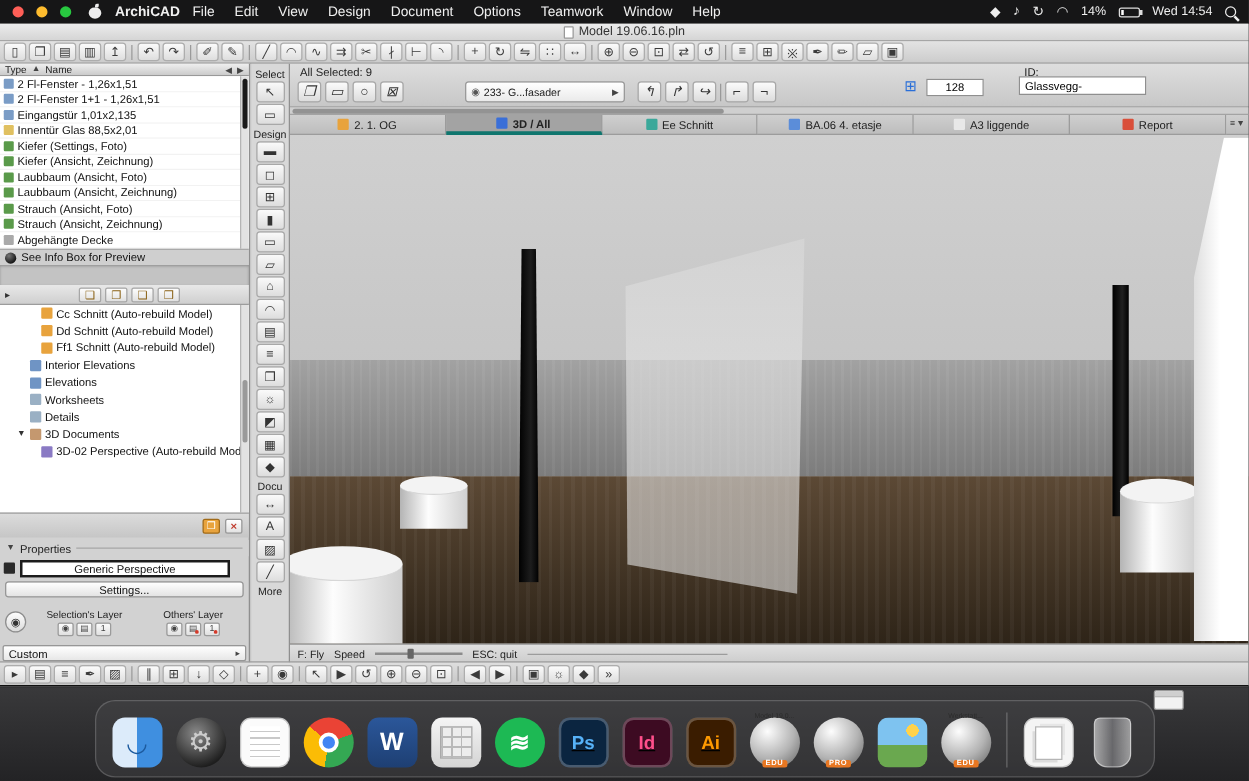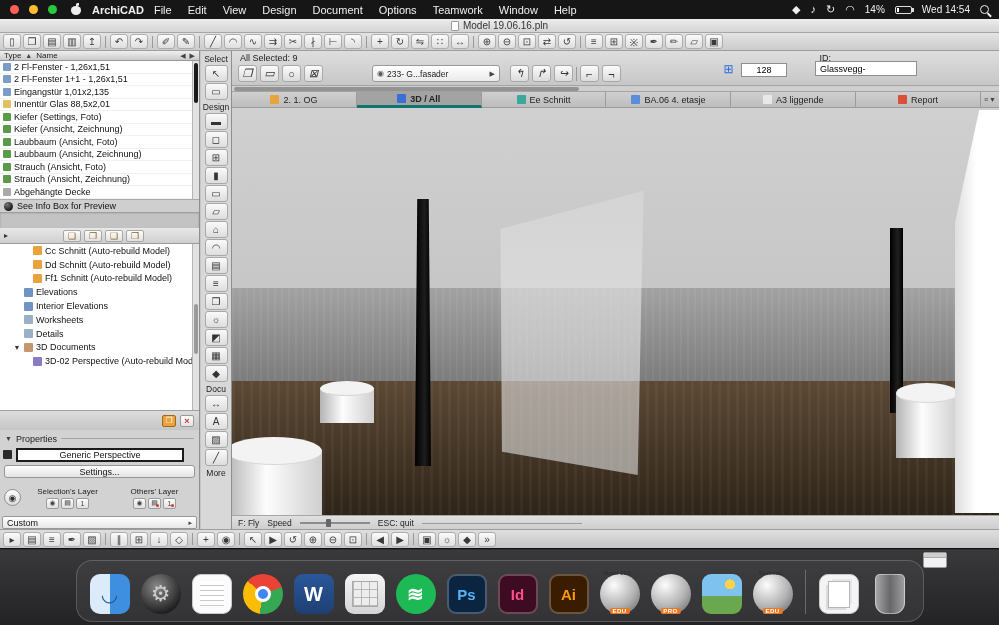--- a/index.html
+++ b/index.html
@@ -192,21 +192,21 @@
   .k-page .ic-inner{width:24px;height:26px;background:repeating-linear-gradient(#fff 0 4px,#c9c9c9 4px 5px);}
   .k-chrome .ic{border-radius:50%;background:conic-gradient(from -50deg,#ea4335 0 120deg,#34a853 0 240deg,#fbbc05 0 360deg);}
   .k-chrome .ic-inner{width:16px;height:16px;border-radius:50%;background:#4285f4;border:3px solid #fff;}
   .k-word .ic{background:linear-gradient(180deg,#2b579a,#1e3f73);}
   .k-word .ic-inner{font-weight:bold;font-size:20px;}
   .k-calc .ic{background:linear-gradient(#f5f5f5,#d4d4d4);}
   .k-calc .ic-inner{width:26px;height:26px;border:1px solid #a9a9a9;
     background:repeating-linear-gradient(0deg,#b9b9b9 0 1px,rgba(0,0,0,0) 1px 8px),repeating-linear-gradient(90deg,#b9b9b9 0 1px,rgba(0,0,0,0) 1px 8px),#ededed;}
   .k-spotify .ic{background:#1db954;border-radius:50%;}
   .k-spotify .ic-inner{font-weight:bold;font-size:20px;}
-  .k-adobe .ic{border:2px solid rgba(255,255,255,.25);}
+  .k-adobe .ic{border:2px solid rgba(255,255,255,.25);text-decoration:underline;}
   .k-adobe .ic-inner{font-weight:bold;font-size:15px;}
   .k-ball .ic{border-radius:50%;background:radial-gradient(circle at 35% 28%,#fdfdfd,#b3b3b3 55%,#757575 88%);}
   .k-photos .ic{background:radial-gradient(circle at 70% 26%,#ffd24a 0 5px,rgba(0,0,0,0) 5px),linear-gradient(180deg,#7ec3f0 0 55%,#6aa84f 55% 100%);}
   .k-divider{width:10px;}
   .k-divider .ic{width:1px;height:44px;border-radius:0;background:rgba(255,255,255,.25);}
   .k-docs .ic{background:#f4f4f4;border:1px solid #c9c9c9;}
   .k-docs .ic-inner{width:22px;height:27px;background:#fff;border:1px solid #b5b5b5;box-shadow:3px -3px 0 -1px #e6e6e6,-3px 3px 0 -1px #dcdcdc;}
   .k-trash .ic{width:30px;background:linear-gradient(90deg,rgba(255,255,255,.55),rgba(195,195,200,.35) 50%,rgba(255,255,255,.5));
     border:1px solid rgba(255,255,255,.45);border-radius:5px 5px 11px 11px;}
 </style>
@@ -468,26 +468,26 @@
             <span class="lbl">Dd Schnitt (Auto-rebuild Model)</span>
           </div>
             <div class="nrow" style="padding-left: 22px;">
             <span class="tri"></span>
             <span class="ic" style="background: rgb(232, 163, 61);"></span>
             <span class="lbl">Ff1 Schnitt (Auto-rebuild Model)</span>
           </div>
             <div class="nrow" style="padding-left: 13px;">
             <span class="tri"></span>
             <span class="ic" style="background: rgb(111, 148, 196);"></span>
-            <span class="lbl">Elevations</span>
+            <span class="lbl">Interior Elevations</span>
           </div>
             <div class="nrow" style="padding-left: 13px;">
             <span class="tri"></span>
             <span class="ic" style="background: rgb(111, 148, 196);"></span>
-            <span class="lbl">Interior Elevations</span>
+            <span class="lbl">Elevations</span>
           </div>
             <div class="nrow" style="padding-left: 13px;">
             <span class="tri"></span>
             <span class="ic" style="background: rgb(154, 176, 196);"></span>
             <span class="lbl">Worksheets</span>
           </div>
             <div class="nrow" style="padding-left: 13px;">
             <span class="tri"></span>
             <span class="ic" style="background: rgb(154, 176, 196);"></span>
             <span class="lbl">Details</span>

